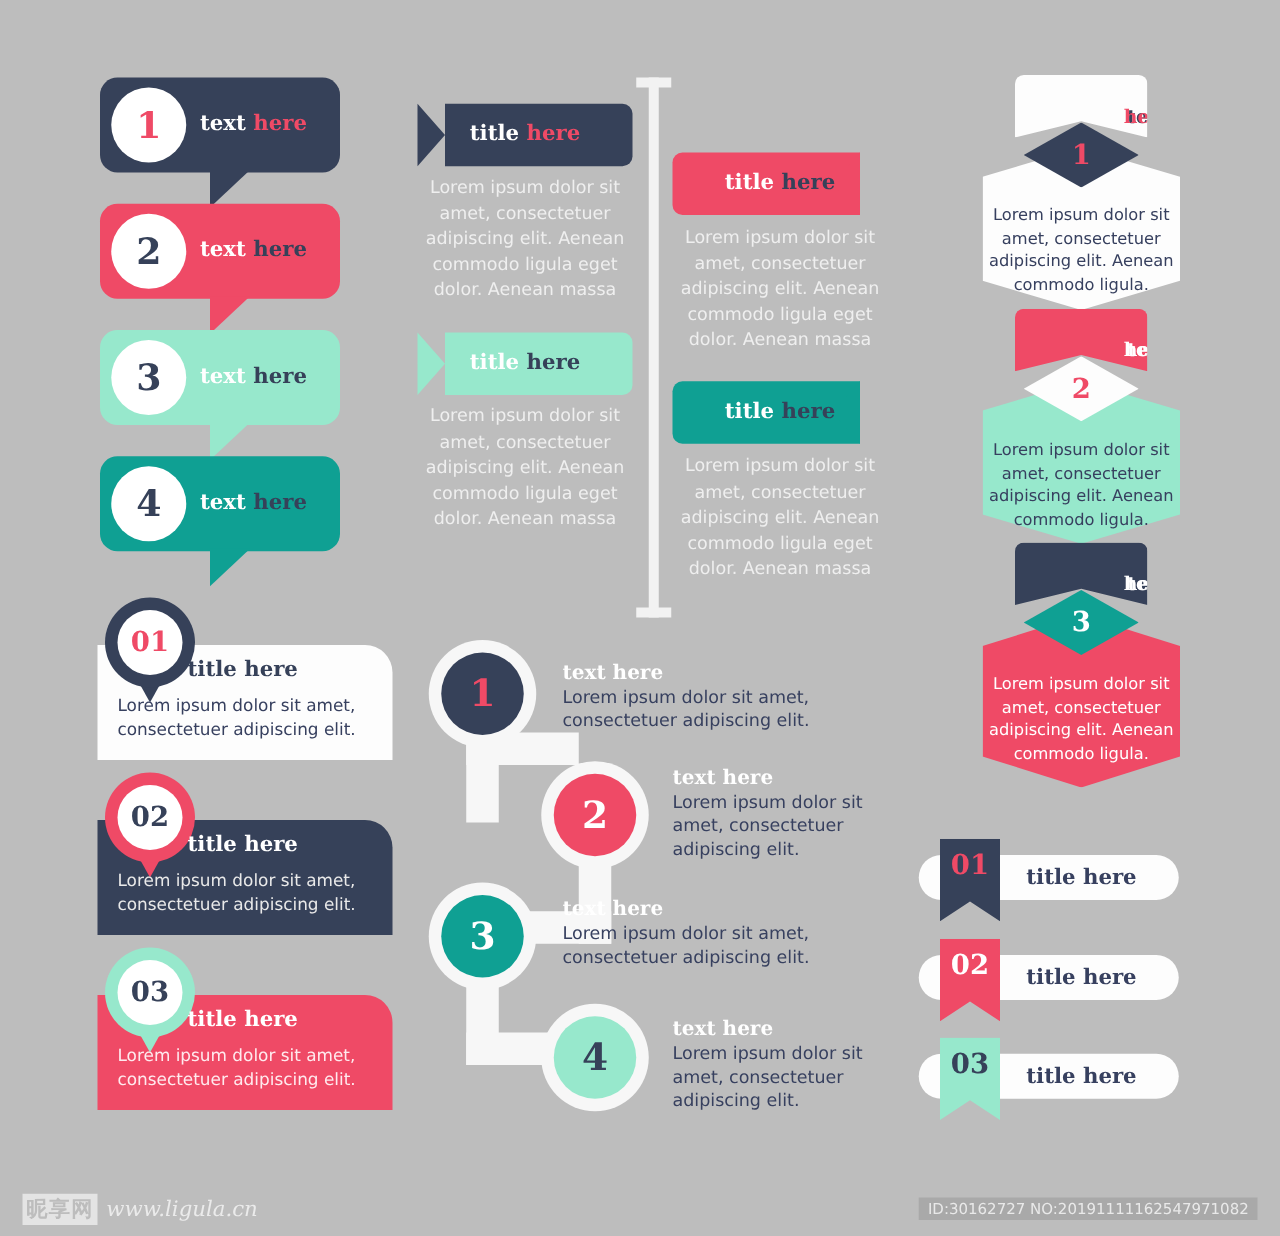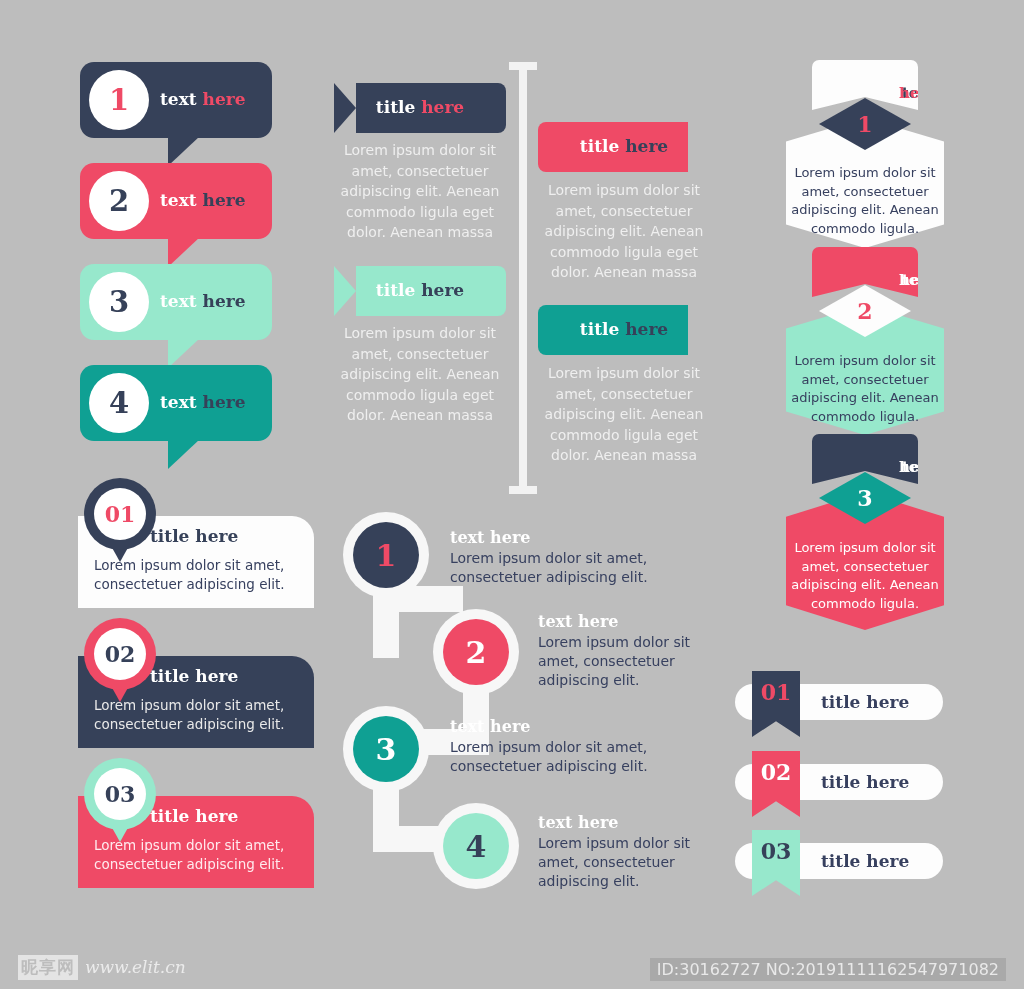--- a/index.html
+++ b/index.html
@@ -79,21 +79,21 @@
   .rib span{position:absolute;top:8px;width:100%;text-align:center;
        font-family:"DejaVu Serif", serif;font-weight:bold;font-size:22px;}
 
   
   .wm{position:absolute;left:18px;top:955px;display:flex;align-items:baseline;
       color:#e8e8e8;opacity:.92;}
   .wm .cn{font-family:"DejaVu Sans", sans-serif;font-weight:bold;font-size:17px;
       background:#e8e8e8;color:#bdbdbd;padding:1px 3px;letter-spacing:1px;}
   .wm .url{font-family:"DejaVu Serif", serif;font-style:italic;font-size:17px;margin-left:7px;color:#efefef;}
   .idbadge{position:absolute;right:18px;top:958px;background:#a9a9a9;color:#e9e9e9;
-      font-size:16px;padding:2px 7px;font-family:"DejaVu Sans", sans-serif;white-space:nowrap;}
+      font-size:12px;padding:2px 7px;font-family:"DejaVu Sans", sans-serif;white-space:nowrap;}
 </style>
 </head>
 <body>
 
 <div class="canvas">
 
   <div class="bubble" id="bub0" style="left: 80px; top: 62px; background: rgb(54, 65, 89);">
     <div class="tail" style="border-top-color: rgb(54, 65, 89);"></div>
     <div class="circle">
       <span style="color: rgb(239, 74, 102);">1</span>
@@ -296,17 +296,17 @@
 
   <div class="pill" style="left:735px;top:843px;width:208px;">
     <div class="ttl">title here</div>
   </div>
   <div class="rib" id="rb2" style="left: 752px; top: 830px; background: rgb(151, 232, 204);">
     <span style="color: rgb(54, 65, 89);">03</span>
   </div>
 
   <div class="wm">
     <div class="cn">昵享网</div>
-    <div class="url">www.elit.cn</div>
+    <div class="url">www.ligula.cn</div>
   </div>
   <div class="idbadge">ID:30162727 NO:20191111162547971082</div>
 
 </div>
 
 </body></html>

